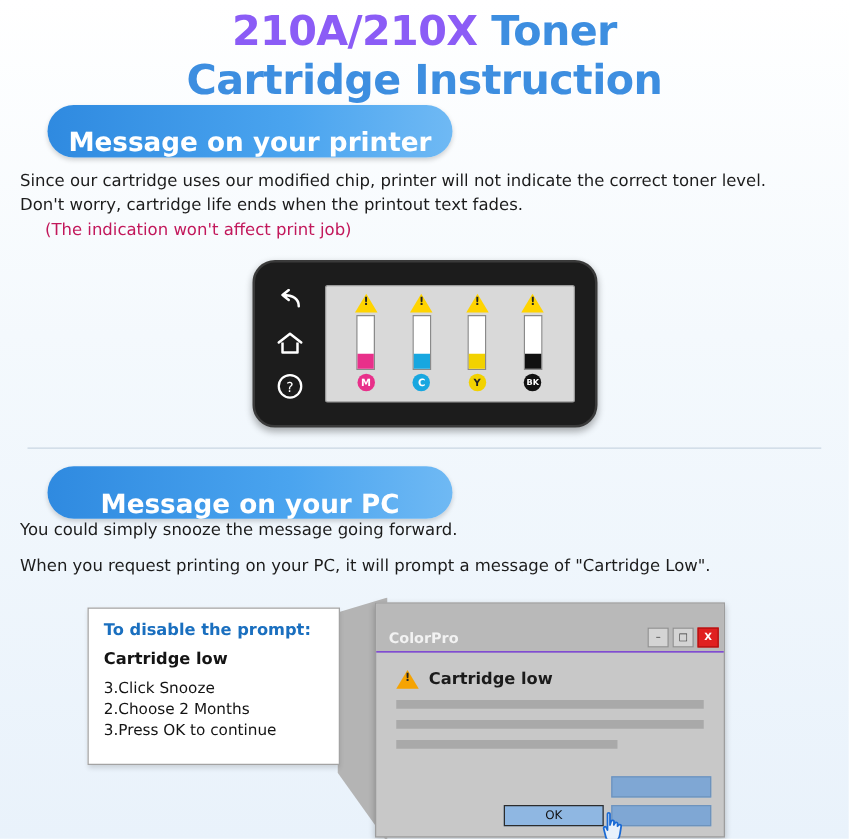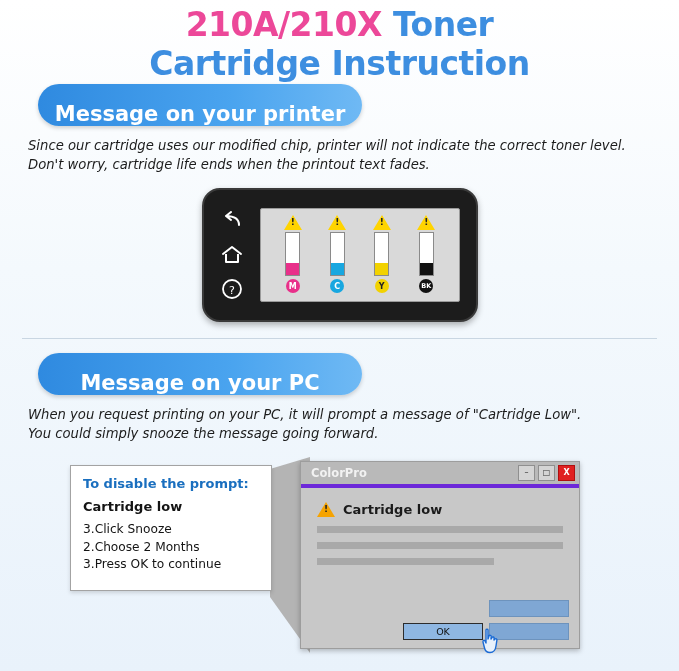--- a/index.html
+++ b/index.html
@@ -23,45 +23,44 @@
   
   .title {
     text-align: center;
     padding-top: 6px;
     line-height: 1.18;
     font-weight: bold;
     letter-spacing: -0.5px;
   }
   .title .line1 { font-size: 33px; }
   .title .line2 { font-size: 33px; }
-  .t-orange { color: #ec4899; }
+  .t-orange { color: #8b5cf6; }
   .t-blue   { color: #3d8ee0; }
 
   
   .pill {
     margin: 0 0 0 38px;
     width: 324px;
     height: 42px;
     border-radius: 21px;
     background: linear-gradient(90deg, #2f8ae0 0%, #4aa4ef 60%, #6fb9f4 100%);
     color: #ffffff;
     font-size: 21px;
     font-weight: bold;
     display: flex;
     align-items: flex-end;
     justify-content: center;
     box-shadow: 0 2px 4px rgba(0,0,0,.18);
   }
 
   .body-text {
-    margin: 10px 36px 0 28px;
+    margin: 10px 36px 0 16px;
     font-size: 13.2px;
     color: #1c1c1c;
     line-height: 1.45;
-    font-style: italic;
   }
   .note-red {
     color: #c2185b;
     font-size: 13.2px;
     margin: 1px 36px 0 36px;
     line-height: 1.45;
   }
 
   
   .printer-wrap {
@@ -183,22 +182,22 @@
     height: 186px;
     background: #c8c8c8;
     border: 1px solid #9d9d9d;
     box-shadow: 0 2px 5px rgba(0,0,0,.25);
   }
   .dialog-title {
     height: 22px;
     background: #b9b9b9;
     display: flex;
     align-items: center;
-    padding: 0 4px 0 10px;
-    border-bottom: 4px solid #6d28d9;
+    padding: 16px 4px 0 10px;
+    border-bottom: 1px solid #6d28d9;
   }
   .dialog-title .t {
     flex: 1;
     font-size: 11.5px;
     color: #f2f2f2;
     font-weight: bold;
   }
   .win-btn {
     width: 15px; height: 14px;
     margin-left: 3px;
@@ -334,20 +333,21 @@
     <div class="line2">
       <span class="t-blue">Cartridge Instruction</span>
     </div>
   </div>
 
   <div class="pill">
     <span>Message on your printer</span>
   </div>
 
   <div class="body-text">Since our cartridge uses our modified chip, printer will not indicate the correct toner level. Don't worry, cartridge life ends when the printout text fades.</div>
+  <div class="note-red">(The indication won't affect print job)</div>
 
   <div class="printer-wrap">
     <div class="printer">
       <div class="printer-left">
         <div class="p-icon">
           <svg width="22" height="20" viewBox="0 0 22 20">
               <path d="M18 14 C18 7 12 5 5 5 M5 5 L10 1 M5 5 L10 9" fill="none" stroke="#ffffff" stroke-width="2" stroke-linecap="round" stroke-linejoin="round"></path>
             </svg>
         </div>
         <div class="p-icon">
@@ -396,22 +396,22 @@
       </div>
     </div>
   </div>
 
   <div class="divider"></div>
 
   <div class="pill" style="margin-top:14px">
     <span>Message on your PC</span>
   </div>
 
+  <div class="body-text" style="margin-top:0">You could simply snooze the message going forward.</div>
   <div class="body-text">When you request printing on your PC, it will prompt a message of "Cartridge Low".</div>
-  <div class="body-text" style="margin-top:0">You could simply snooze the message going forward.</div>
 
   <div class="pc-area">
 
     <svg class="funnel" viewBox="0 0 40 196" preserveAspectRatio="none">
       <polygon points="0,12 40,0 40,196 0,140" fill="#b4b4b4"></polygon>
     </svg>
 
     <div class="dialog">
       <div class="dialog-title">
         <div class="t">ColorPro</div>

